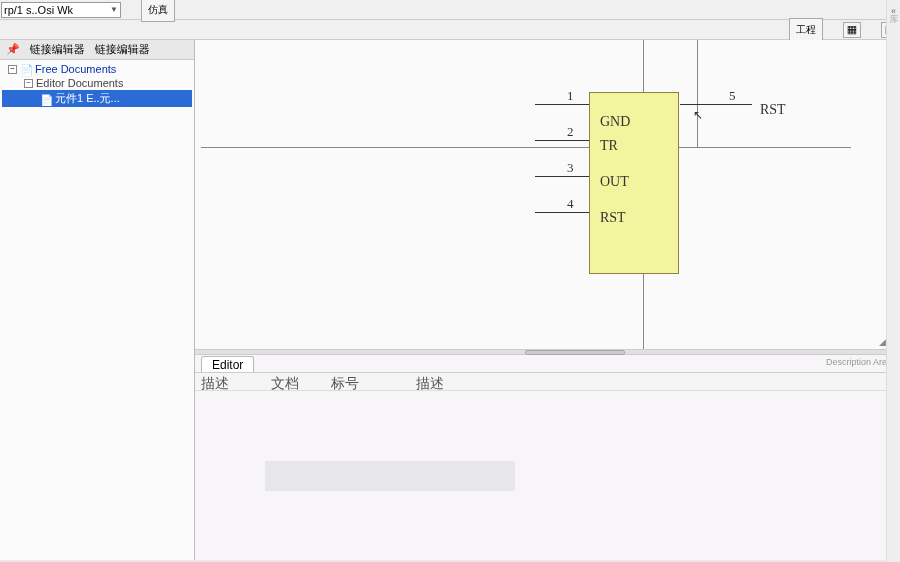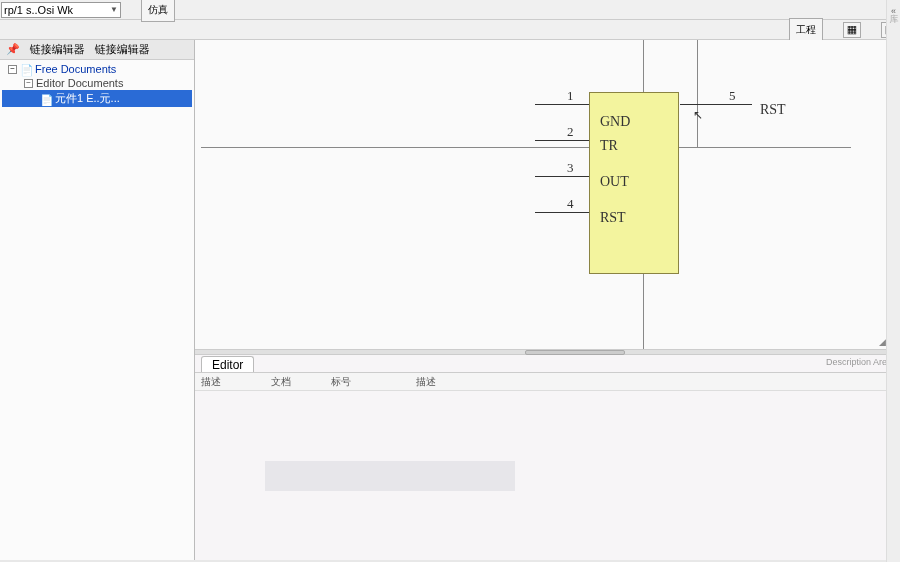--- a/index.html
+++ b/index.html
@@ -48,21 +48,21 @@
   .splitter-handle { position: absolute; left: 330px; top: 0; width: 100px; height: 5px; background: #ccc; border: 1px solid #aaa; border-radius: 2px; }
   
   .bottom-panel { height: 205px; background: #f7f5f7; display: flex; flex-direction: column; }
   .bottom-tabs { height: 18px; display: flex; align-items: flex-end; padding-left: 6px; border-bottom: 1px solid #ccc; position: relative; }
   .tab { height: 16px; padding: 0 10px; background: #fff; border: 1px solid #bbb; border-bottom: none; border-radius: 3px 3px 0 0; font-size: 12px; display: flex; align-items: center; cursor: pointer; }
   .tab-right-label { position: absolute; right: 8px; top: 2px; font-size: 9px; color: #999; }
   
   .bottom-content { flex: 1; display: flex; }
   .bottom-left { flex: 1; padding: 0; }
   .col-headers { height: 18px; display: flex; border-bottom: 1px solid #ddd; background: #f5f5f5; }
-  .col-h { font-size: 10px; color: #555; padding: 2px 6px; font-family: Liberation Serif, serif; }
+  .col-h { font-size: 14px; color: #555; padding: 2px 6px; font-family: Liberation Serif, serif; }
   .bottom-body { height: 160px; background: #f7f5f7; position: relative; }
   .faint-box { position: absolute; left: 70px; top: 70px; width: 250px; height: 30px; background: rgba(220,220,225,0.6); }
   
   .bottom-right { width: 215px; border-left: 1px solid #ddd; display: flex; align-items: center; justify-content: center; position: relative; }
   .br-close { position: absolute; right: 4px; top: 2px; font-size: 10px; color: #888; cursor: pointer; }
   .no-preview { font-size: 11px; color: #555; }
   
   .right-strip { position: absolute; right: 0; top: 0; width: 14px; height: 562px; background: #eee; border-left: 1px solid #ddd; }
   .right-strip-text { writing-mode: vertical-rl; font-size: 9px; color: #aaa; padding-top: 6px; }
   .right-arrow { position: absolute; top: 6px; right: 4px; font-size: 9px; color: #666; }

